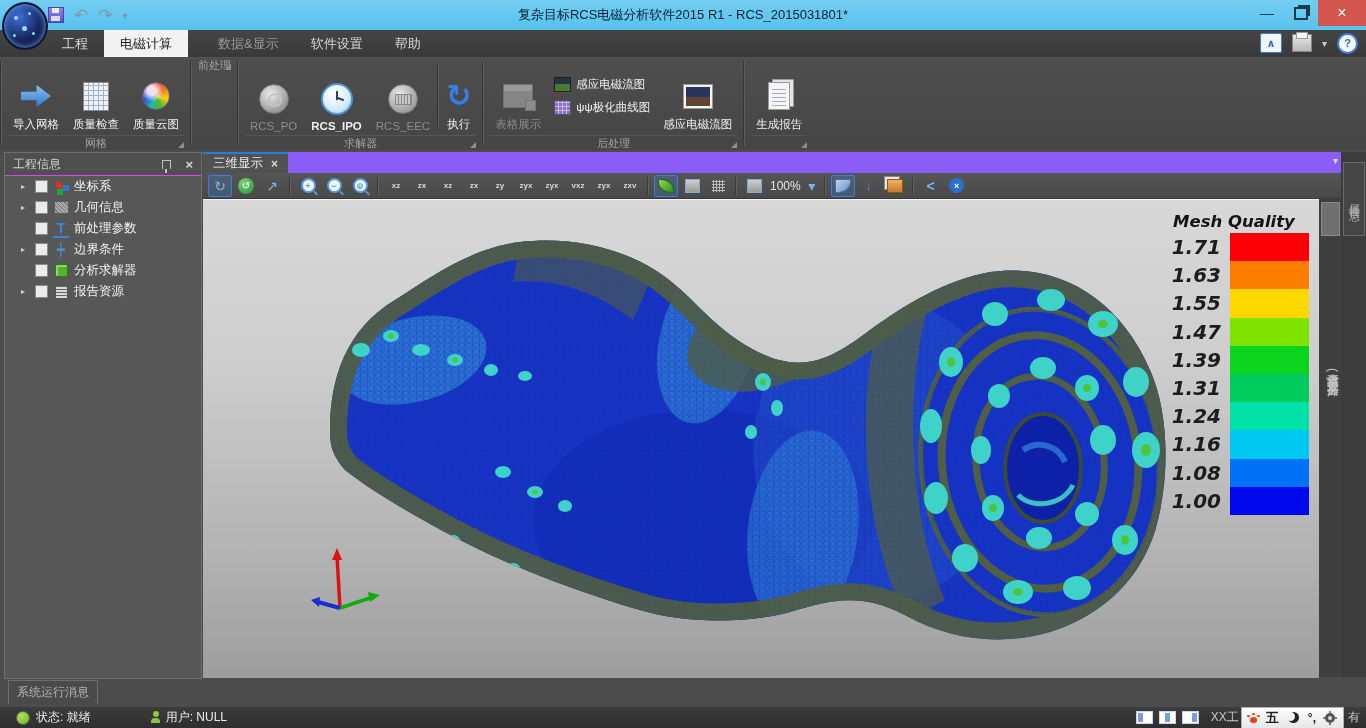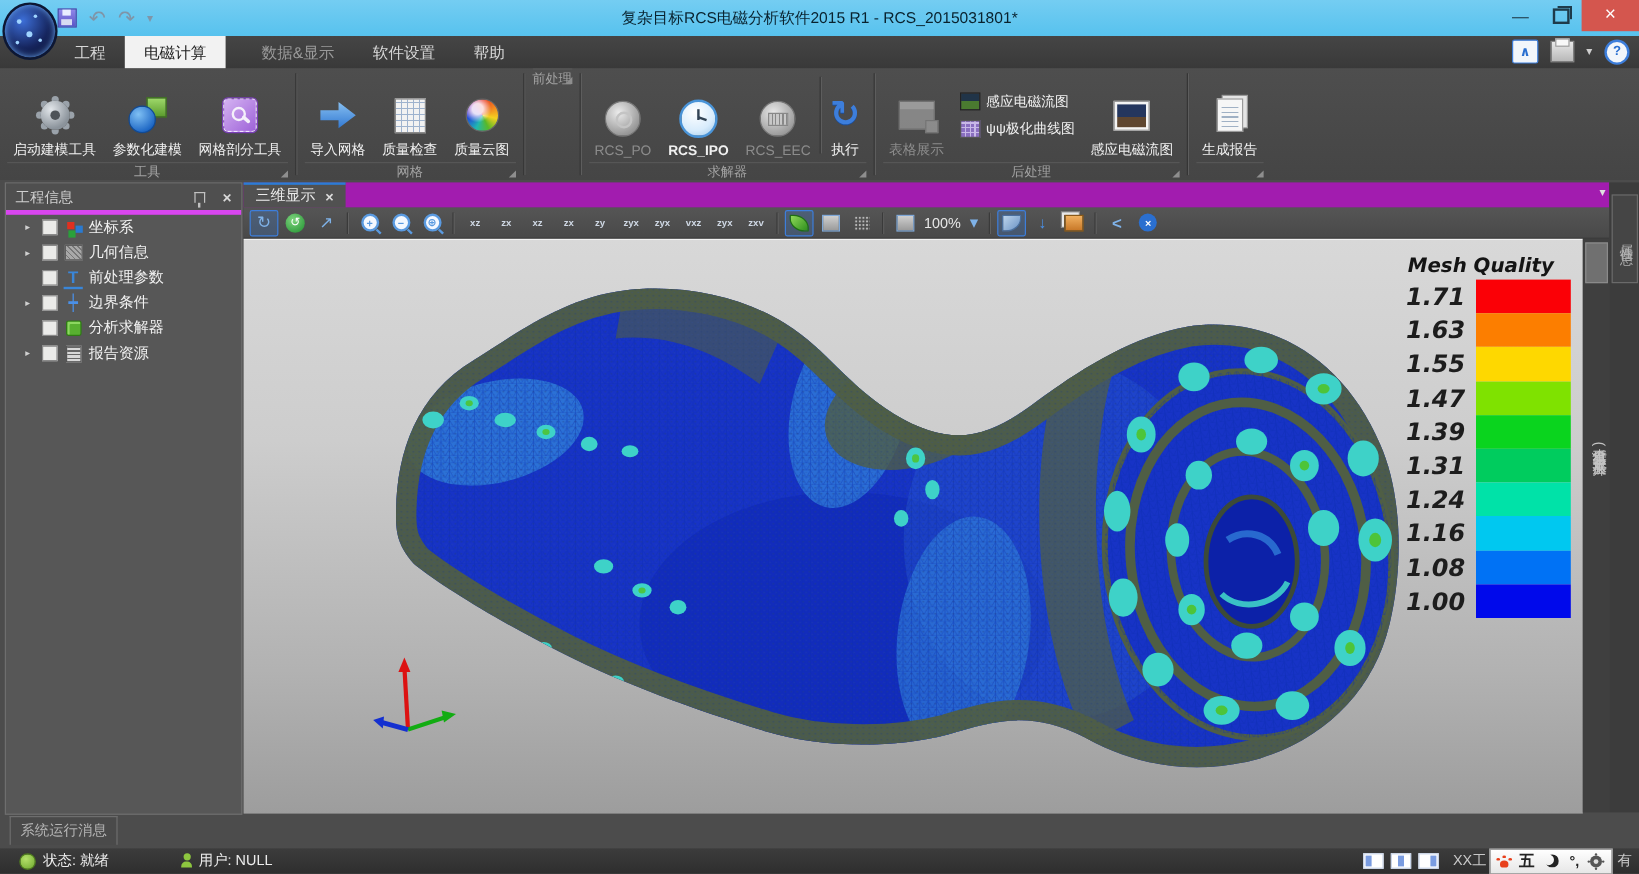--- a/index.html
+++ b/index.html
@@ -103,21 +103,21 @@
   .i-empic{width:30px;height:25px;background:#f4f4f4;border:1px solid #999;padding:2px;box-sizing:border-box;}
   .i-empic i{display:block;width:100%;height:100%;
     background:linear-gradient(#24365e 55%,#5e4630 55%),radial-gradient(circle at 30% 30%,#fff 1px,transparent 1.5px);}
   .i-report{width:20px;height:26px;background:#f6f6f6;border:1px solid #9a9a9a;position:relative;
     box-shadow:4px -3px 0 -1px #e4e4e4,4px -3px 0 0 #9a9a9a;
     background-image:repeating-linear-gradient(0deg,transparent 0 3px,#9fb0c4 3px 4px);background-size:70% 100%;background-position:3px 4px;background-repeat:no-repeat;}
   
   #workspace{left:0;top:150px;width:1366px;height:557px;background:#4c4c4c;}
   
   #left-panel{left:4px;top:2px;width:196px;height:525px;background:#575757;border:1px solid #6e6e6e;}
-  #lp-header{left:0;top:0;width:100%;height:22px;display:flex;align-items:center;background:#4f4f4f;border-bottom:4px solid #d946ef;}
+  #lp-header{left:0;top:0;width:100%;height:22px;display:flex;align-items:center;background:#4f4f4f;border-bottom:1px solid #d946ef;}
   #lp-header .t{flex:1;padding-left:8px;font-size:12px;color:#cfcfcf;}
   .pinic{width:7px;height:8px;border:1.5px solid #c2c2c2;border-bottom:none;position:relative;margin-right:14px;}
   .pinic::after{content:"";position:absolute;left:2px;top:8px;width:1.5px;height:4px;background:#c2c2c2;}
   #lp-header .x{margin-right:8px;color:#d8d8d8;font-size:13px;font-weight:bold;}
   .trow{display:flex;align-items:center;height:21px;padding-left:30px;position:relative;}
   .trow .arrow{position:absolute;left:16px;font-size:8px;color:#d0d0d0;}
   .chk{width:11px;height:11px;background:#ebebe9;border:1px solid #8a8a8a;margin-right:5px;flex:none;}
   .ticon{width:16px;height:16px;margin-right:5px;flex:none;display:flex;align-items:center;justify-content:center;font-size:12px;}
   .trow .tlbl{font-size:12.5px;color:#f2f2f2;white-space:nowrap;}
   .ti-coord{width:6px;height:6px;background:#e03020;box-shadow:7px 3px 0 #2a7ad0,1px 7px 0 #2aa03a;margin:-4px 0 0 -4px;}
@@ -126,21 +126,21 @@
   .ti-T{color:#3a86d8;font-weight:bold;font-size:14px;border-bottom:2px solid #3a86d8;line-height:12px;}
   .ti-bc{color:#4a90e8;font-weight:bold;font-size:13px;}
   .ti-solver{width:11px;height:11px;background:#58b030;border:1px solid #2e7a14;border-radius:2px;box-shadow:inset 2px 2px 0 #8cd860;}
   .ti-rcs{width:10px;height:10px;border:2px solid #d03028;background:#fff;position:relative;}
   .ti-rcs::after{content:"";position:absolute;left:2px;top:2px;width:6px;height:6px;background:#d03028;}
   .ti-report{width:11px;height:12px;background:#d8d8d8;border:1px solid #555;
     background-image:repeating-linear-gradient(0deg,transparent 0 2px,#666 2px 3px);}
   #sys-tab{left:8px;top:530px;width:88px;height:23px;background:#4a4a4a;border:1px solid #6e6e6e;border-bottom:none;
     display:flex;align-items:center;justify-content:center;font-size:12px;color:#b4b4b4;}
   
-  #tabbar{left:203px;top:2px;width:1138px;height:21px;background:#a21caf;display:flex;}
+  #tabbar{left:203px;top:2px;width:1138px;height:21px;background:#8b5cf6;display:flex;}
   #view-tab{display:flex;align-items:center;gap:8px;padding:0 10px;background:#515151;border-top:2px solid #2c7cd6;
     font-size:12.5px;color:#ececec;}
   #view-tab .x{font-weight:bold;font-size:12px;color:#dcdcdc;}
   #tab-caret{position:absolute;right:28px;top:5px;color:#e0e0e0;font-size:10px;}
   #vtoolbar{left:203px;top:23px;width:1138px;height:26px;background:linear-gradient(#555,#494949);
     display:flex;align-items:center;padding-left:4px;box-sizing:border-box;border-bottom:1px solid #3a3a3a;}
   .tbtn{width:22px;height:20px;margin:0 1px;display:flex;align-items:center;justify-content:center;
     font-size:14px;color:#7fb2e8;border:1px solid transparent;border-radius:2px;flex:none;}
   .tbtn.act{border-color:#3d7edb;background:rgba(61,126,219,.25);}
   .tsep{width:1px;height:18px;background:#3a3a3a;border-right:1px solid #616161;margin:0 4px;flex:none;}
@@ -235,46 +235,20 @@
   <div class="mtab">帮助</div>
 </div>
 <div class="mb-right abs">
   <span class="mb-box">∧</span>
   <span class="mb-print"></span>
   <span class="mb-caret">▾</span>
   <span class="mb-help">?</span>
 </div>
 
 <div id="ribbon" class="abs">
-  <div class="grp">
-    <div class="grp-body">
-      <div class="rbtn">
-        <div class="ricon">
-            <span class="i-gear"></span>
-          </div>
-        <span class="lbl">启动建模工具</span>
-        </div>
-      <div class="rbtn">
-        <div class="ricon">
-            <span class="i-param">
-              <i class="sq"></i>
-              <i class="sp"></i>
-            </span>
-          </div>
-        <span class="lbl">参数化建模</span>
-        </div>
-      <div class="rbtn">
-        <div class="ricon">
-            <span class="i-meshtool"></span>
-          </div>
-        <span class="lbl">网格剖分工具</span>
-        </div>
-    </div>
-    <div class="grp-label">工具</div>
-  </div>
   <div class="vsep"></div>
   <div class="grp">
     <div class="grp-body">
       <div class="rbtn">
         <div class="ricon">
             <span class="i-import"></span>
           </div>
         <span class="lbl">导入网格</span>
         </div>
       <div class="rbtn">

